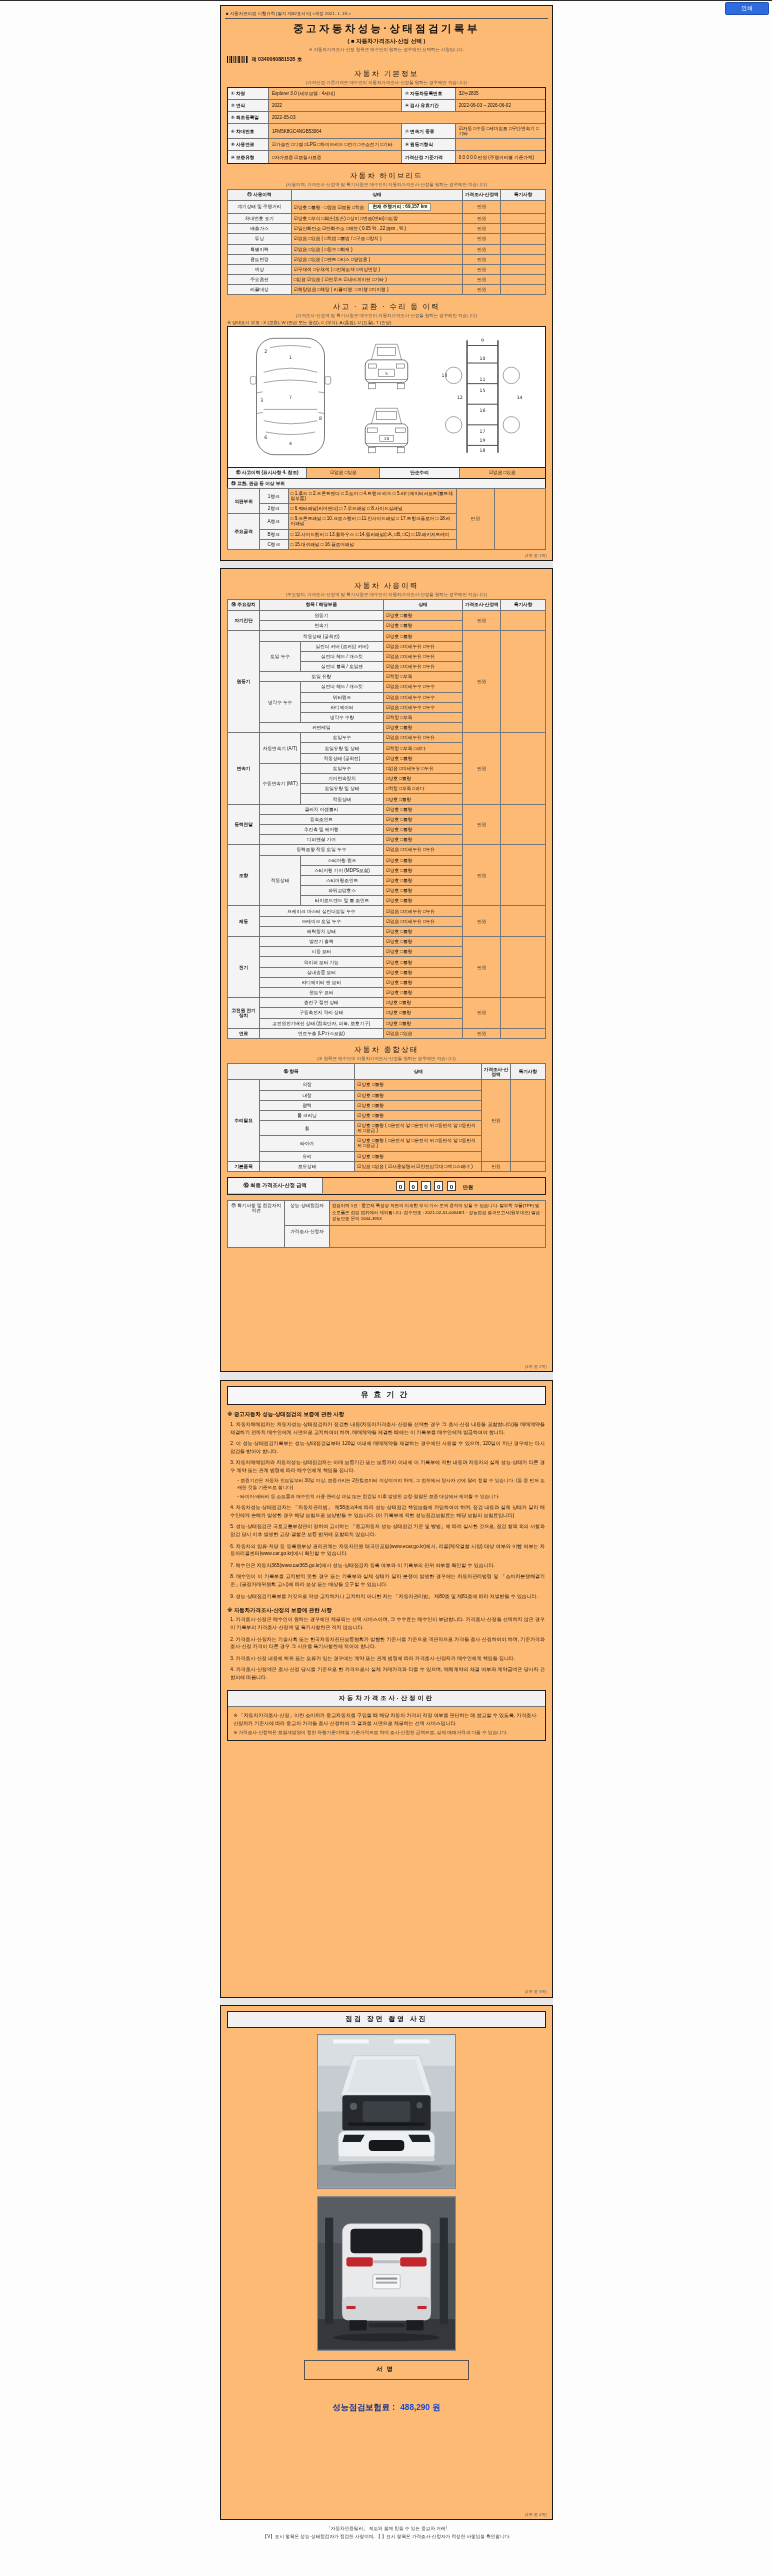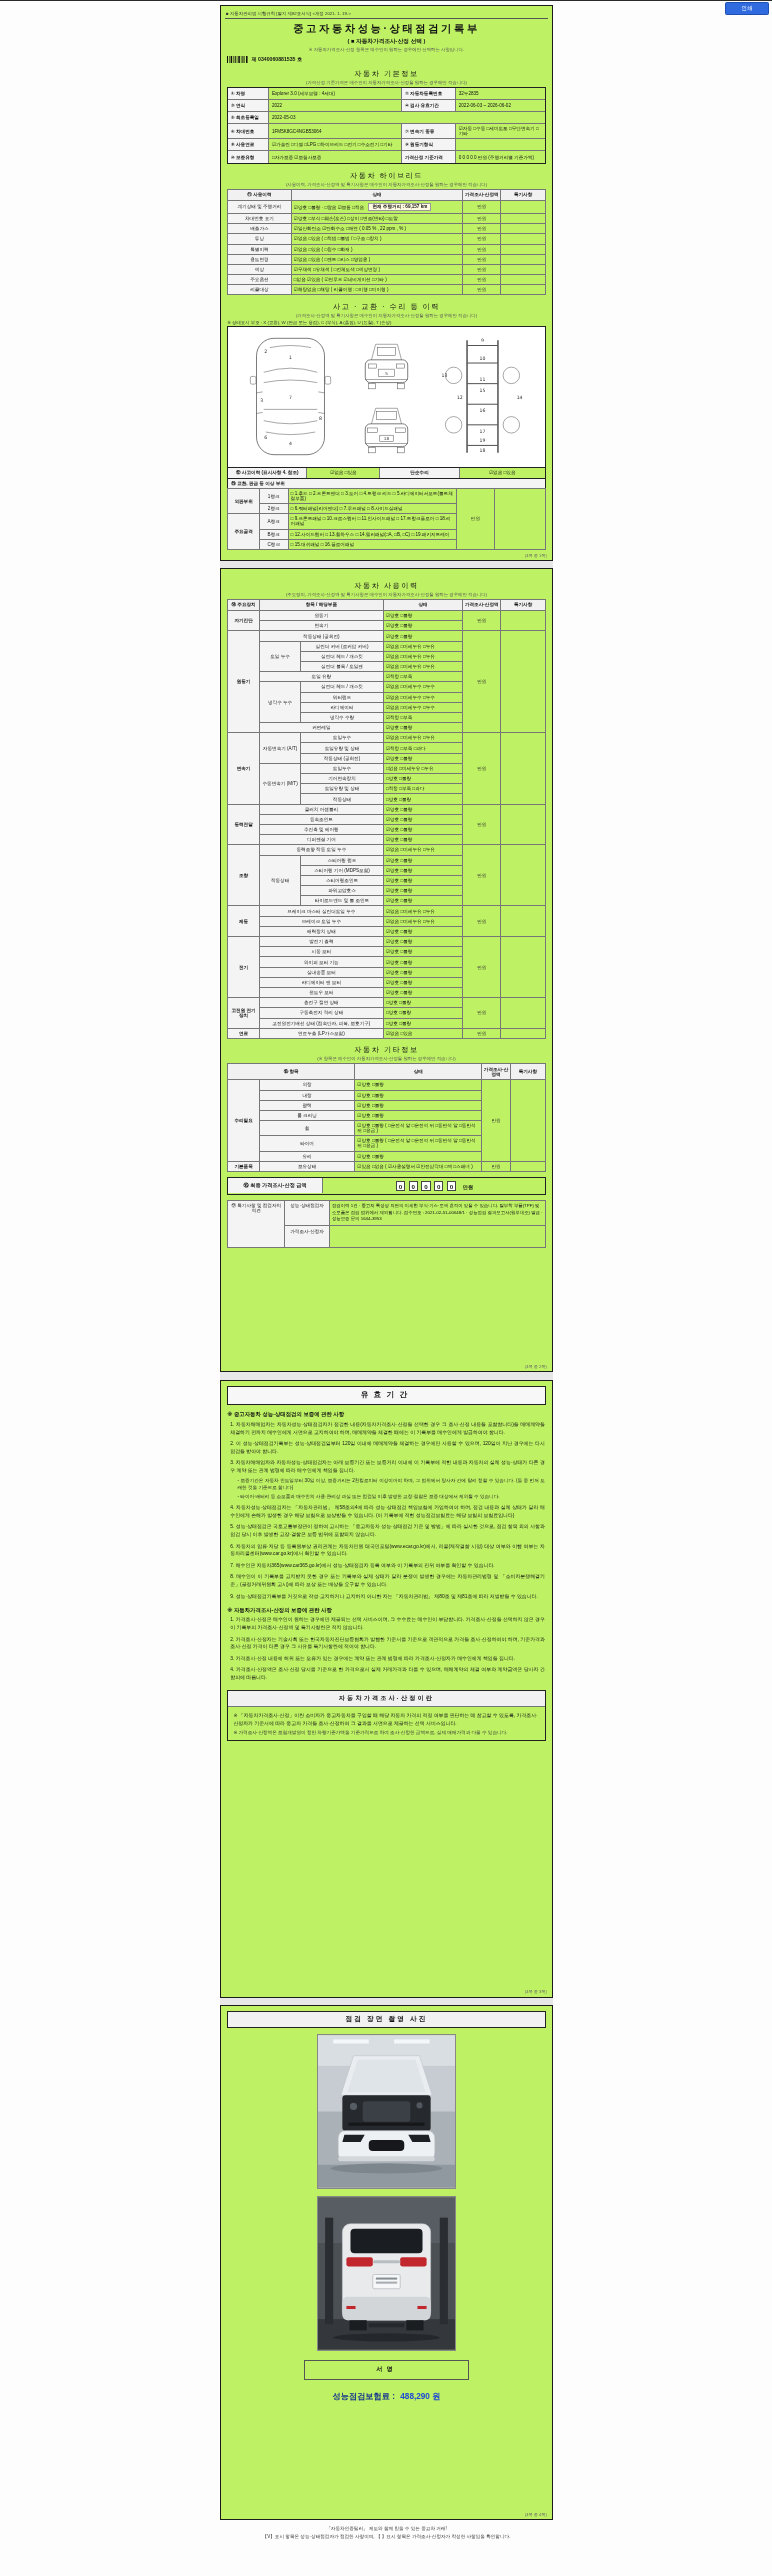--- a/index.html
+++ b/index.html
@@ -2,21 +2,21 @@
 <html style="font-size:8.2px"><head>
 <meta charset="utf-8">
 <title>중고자동차성능·상태점검기록부</title>
 <style>
   *{box-sizing:border-box;margin:0;padding:0}
   body{width:773px;height:2576px;background:#ffffff;font-family:"Liberation Sans","DejaVu Sans",sans-serif;color:#141414}
   .canvas{position:relative;width:773px;height:2576px;background:#fdfdfd;overflow:hidden}
   .topline{position:absolute;top:0;left:0;width:100%;height:1px;background:#2b2b2b}
   .print-btn{position:absolute;top:2.1px;right:4.1px;width:44px;height:13px;background:#2f6bdf;color:#fff;border:0.5px solid #1f4fb0;border-radius:1.5px;font-size:5.7px;font-family:inherit;cursor:pointer}
   .form-wrap{width:333px;margin:0 auto;padding-top:5.2px}
-  .page{background:#bef264;border:1px solid #1c1c1c;padding:5.2px 6.2px 9.3px;position:relative}
+  .page{background:#fdba74;border:1px solid #1c1c1c;padding:5.2px 6.2px 9.3px;position:relative}
   .page-gap{height:7.2px;background:#e7e7e7}
   .page1{min-height:556px}.page2{min-height:804px}.page3{min-height:618px}.page4{min-height:515px}
   .reg-line{font-size:4.4px;color:#333;padding:0 1px 1.5px;border-bottom:0.5px solid #555;margin:0 -2.1px 3.1px}
   .main-title{text-align:center;font-size:10.3px;font-weight:bold;letter-spacing:2.6px;margin-top:1px}
   .sub-title{text-align:center;font-size:5.7px;font-weight:bold;margin-top:2.1px}
   .title-note{text-align:center;font-size:4.4px;color:#555;margin-top:1px}
   .serial-row{display:flex;align-items:center;gap:2.6px;font-size:5.2px;font-weight:bold;margin:3.6px 0 2.1px}
   .sec-head{margin:6.2px 0 2.1px;text-align:center}
   .sec-title{font-size:7.2px;font-weight:normal;letter-spacing:1.5px}
   .sec-note{font-size:4.4px;color:#555;margin-top:1px}
@@ -55,21 +55,21 @@
   .n-item{font-size:4.9px;line-height:1.6;margin:0 1px 3.6px 3.1px;text-align:justify}
   .n-sub{font-size:4.6px;line-height:1.55;margin:-1.5px 1px 3.6px 10.3px;color:#222;text-align:justify}
   .price-box{border:0.8px solid #222;margin-top:8.2px}
   .price-box-title{text-align:center;font-weight:bold;font-size:6.2px;padding:3.1px;border-bottom:0.5px solid #777;background:#f1f1f1;letter-spacing:2.1px}
   .price-box-text{font-size:4.9px;line-height:1.6;padding:4.6px 5.2px 2.6px}
   .price-box-note{font-size:4.6px;color:#333;padding:0 5.2px 4.6px}
   .photo-title{border:0.8px solid #222;background:#f1f1f1;text-align:center;font-weight:bold;font-size:6.7px;padding:3.1px;letter-spacing:2.1px;margin-bottom:6.2px}
   .photo-wrap{display:flex;flex-direction:column;align-items:center;gap:6.2px}
   .photo{width:139px;height:155px;border:0.5px solid #888;display:block}
   .sign-box{border:0.5px solid #555;margin:9.3px auto 0;width:165px;text-align:center;font-size:6.2px;font-weight:bold;padding:4.6px;letter-spacing:4.1px}
-  .premium{text-align:center;margin-top:11px;font-size:8.2px;font-weight:bold;color:#16348c}
+  .premium{text-align:center;margin-top:22px;font-size:8.2px;font-weight:bold;color:#16348c}
   .premium-value{color:#1d49d6;margin-left:3.1px}
   .page-mark{position:absolute;right:5.2px;bottom:2.1px;font-size:4.1px;color:#666}
   .footer-lines{text-align:center;font-size:4.6px;color:#333;margin-top:5.2px;line-height:1.7}
   svg text{font-family:"DejaVu Sans",sans-serif}
 </style>
 </head>
 <body>
 
 <div class="canvas">
   <div class="topline"></div>
@@ -570,21 +570,21 @@
               <td class="lab group" rowspan="1">연료</td>
               <td class="lab" colspan="2">연료누출 (LP가스포함)</td>
               <td class="state">☑없음 □있음</td>
               <td class="price" rowspan="1">만원</td>
               <td class="note" rowspan="1">&nbsp;</td>
             </tr>
           </tbody>
       </table>
 
       <div class="sec-head">
-        <div class="sec-title">자동차 기타정보</div>
+        <div class="sec-title">자동차 종합상태</div>
         <div class="sec-note">(※ 항목은 매수인이 자동차가격조사·산정을 원하는 경우에만 적습니다)</div>
       </div>
       <table class="grid">
         <colgroup>
             <col style="width:10%">
             <col style="width:10%">
             <col style="width:20%">
             <col style="width:40%">
             <col style="width:9%">
             <col style="width:11%">

